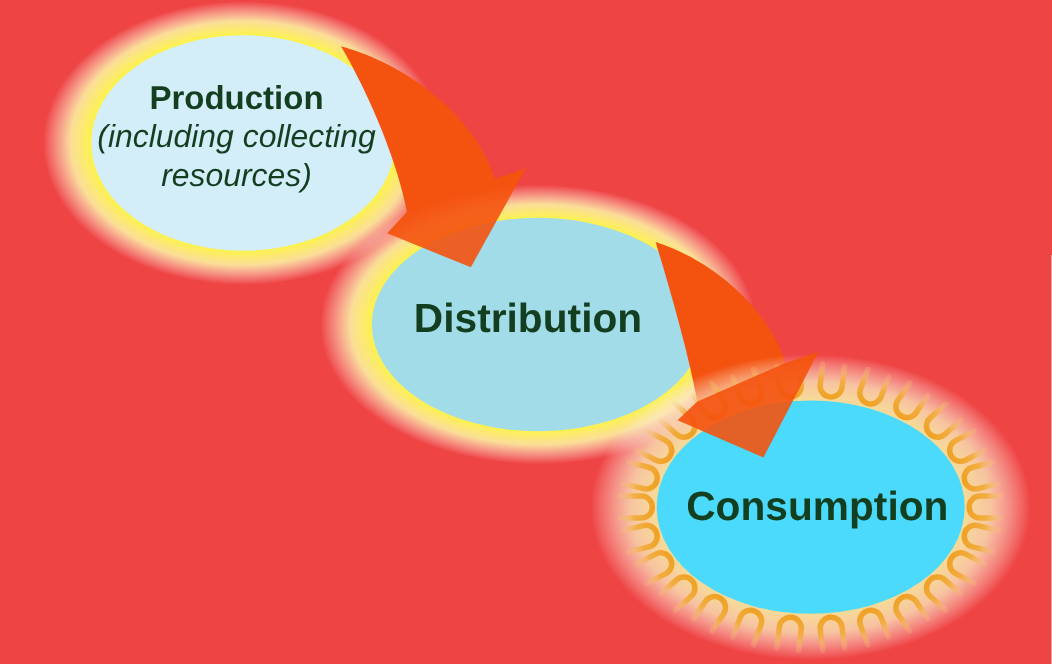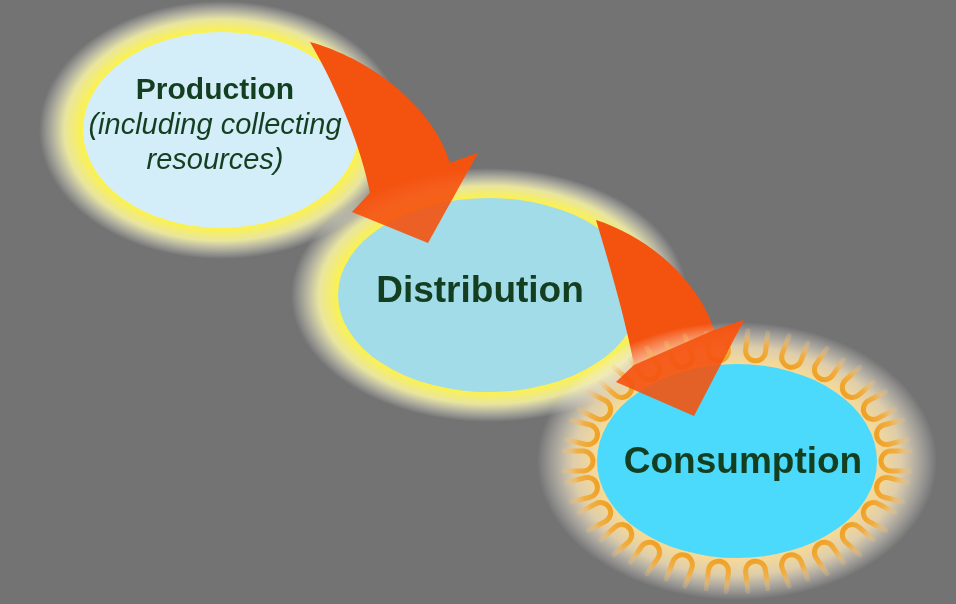--- a/index.html
+++ b/index.html
@@ -1,19 +1,19 @@
 <!DOCTYPE html>
 <html><head>
 <meta charset="utf-8">
 <style>
   html,body{margin:0;padding:0;background:#ffffff;}
   .stage{
     position:relative;
     width:956px;height:604px;
-    background:#737373;
+    background:#ef4444;
     overflow:hidden;
     font-family:"Liberation Sans", sans-serif;
   }
   svg{display:block;width:956px;height:604px;}
   text{font-family:"Liberation Sans", sans-serif;}
   .node-label{font-weight:700;}
   .node-sublabel{font-style:italic;font-weight:400;}
 </style>
 </head>
 <body>

